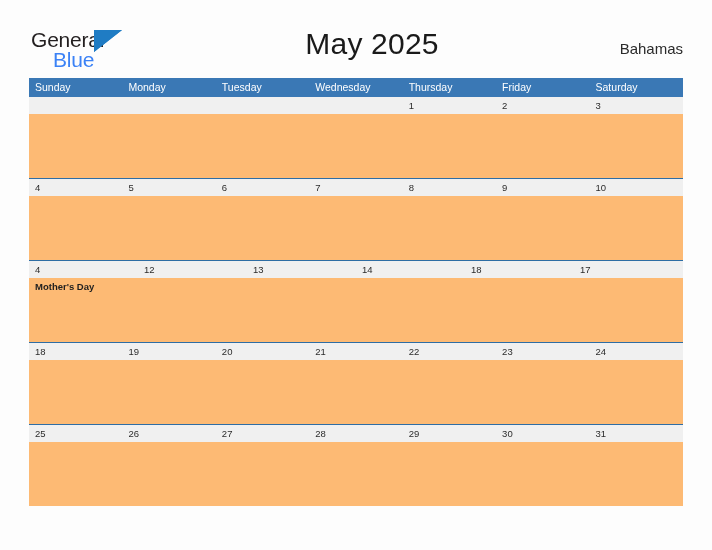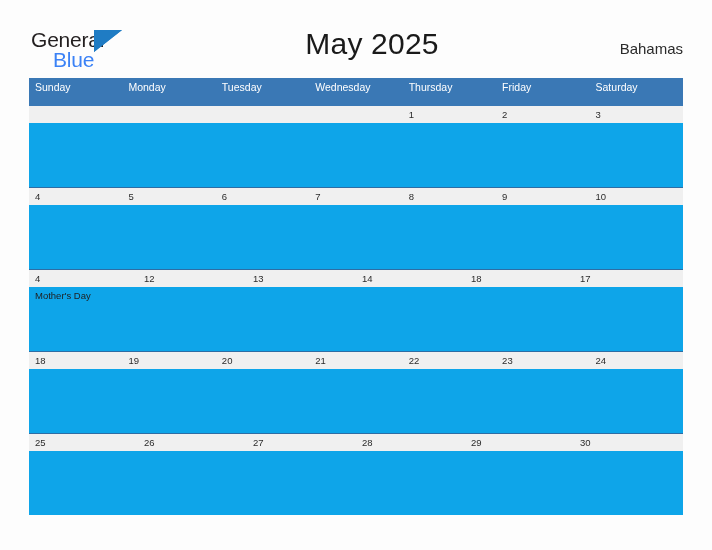--- a/index.html
+++ b/index.html
@@ -95,21 +95,22 @@
     position: absolute;
     left: 29px;
     top: 78px;
     width: 654px;
   }
 
   .dow-row {
     display: flex;
     width: 100%;
     background: #3a78b5;
-    height: 28px;
+    height: 19px;
+    align-items: center;
   }
   .dow-cell {
     flex: 1 1 0;
     min-width: 0;
     color: #ffffff;
     font-size: 10.5px;
     line-height: 19px;
     padding-left: 6px;
     box-sizing: border-box;
     font-family: "Liberation Sans", sans-serif;
@@ -140,21 +141,22 @@
     box-sizing: border-box;
     font-family: "Liberation Sans", sans-serif;
     white-space: nowrap;
   }
   .date-cell.empty { color: transparent; }
 
   .week-events {
     display: flex;
     width: 100%;
     height: 64px;
-    background: #0ea5e9;
+    background: #fdba74;
+    font-weight: bold;
   }
   .event-cell {
     flex: 1 1 0;
     min-width: 0;
     padding: 3px 5px 0 6px;
     box-sizing: border-box;
     font-size: 9.5px;
     line-height: 12px;
     color: #1f1f1f;
     font-family: "Liberation Sans", sans-serif;
@@ -284,20 +286,21 @@
           </div>
         </div>
         <div class="week">
           <div class="week-dates">
             <div class="date-cell">25</div>
             <div class="date-cell">26</div>
             <div class="date-cell">27</div>
             <div class="date-cell">28</div>
             <div class="date-cell">29</div>
             <div class="date-cell">30</div>
+            <div class="date-cell">31</div>
           </div>
           <div class="week-events">
             <div class="event-cell"></div>
             <div class="event-cell"></div>
             <div class="event-cell"></div>
             <div class="event-cell"></div>
             <div class="event-cell"></div>
             <div class="event-cell"></div>
             <div class="event-cell"></div>
           </div>

